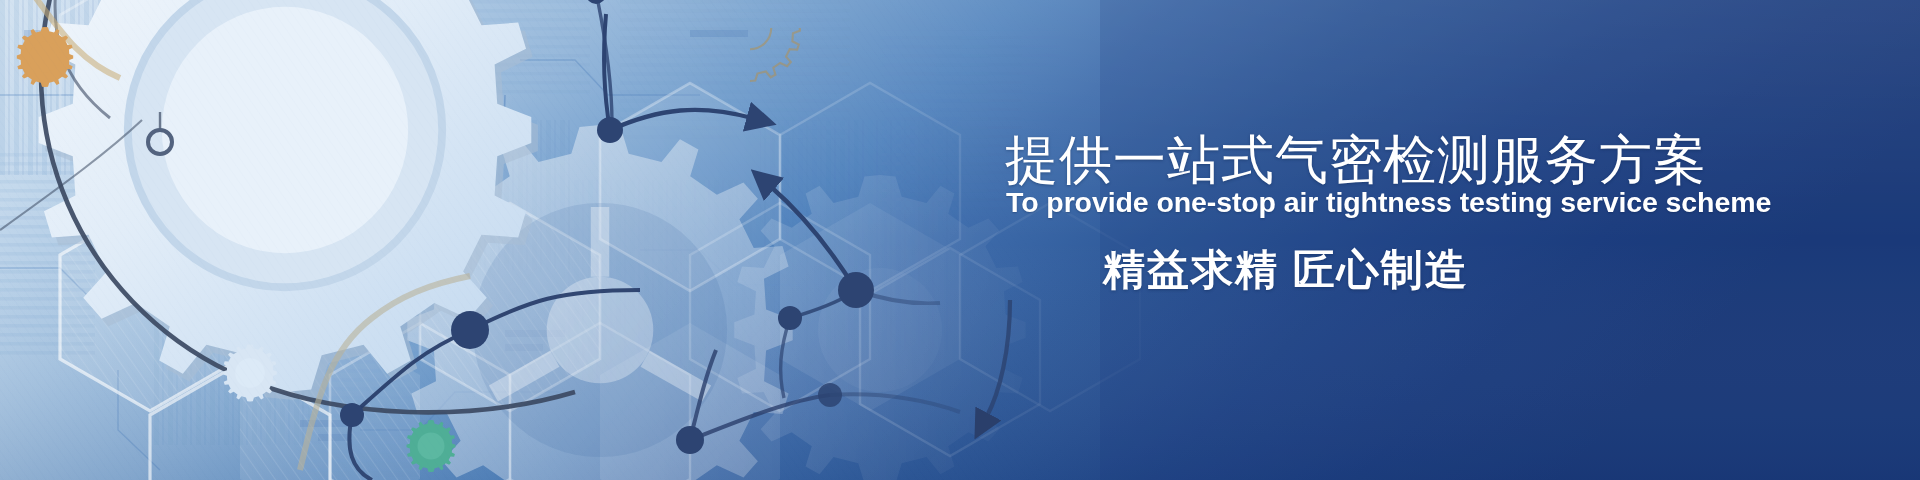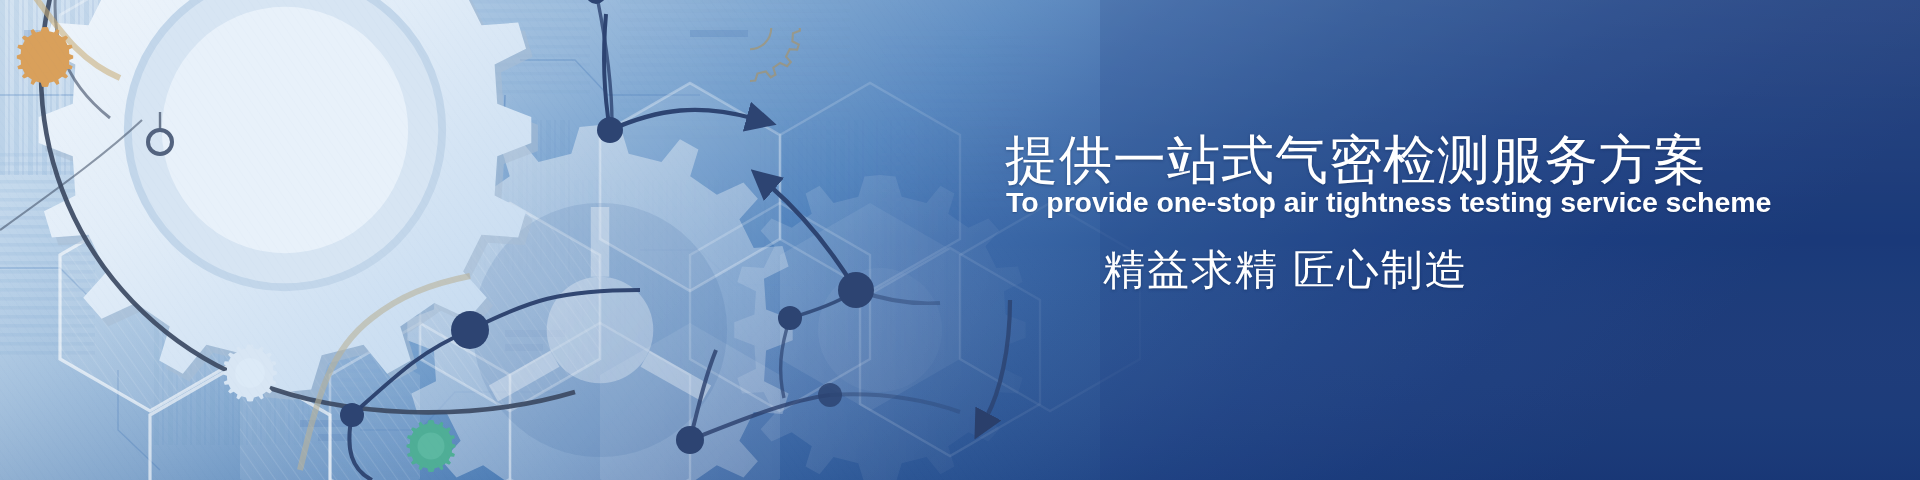--- a/index.html
+++ b/index.html
@@ -42,21 +42,21 @@
     white-space:nowrap;
     letter-spacing:-0.1px;
     text-shadow:0 1px 2px rgba(5,25,60,.3);
   }
   .tagline{
     position:absolute;
     top:249px;left:98px;
     font-size:42px;
     line-height:1;
     color:#ffffff;
-    font-weight:400;
+    font-weight:700;
     white-space:nowrap;
     letter-spacing:2px;
     text-shadow:0 1px 3px rgba(5,25,60,.35);
   }
 </style>
 </head>
 <body>
 
 <div id="banner">
 

